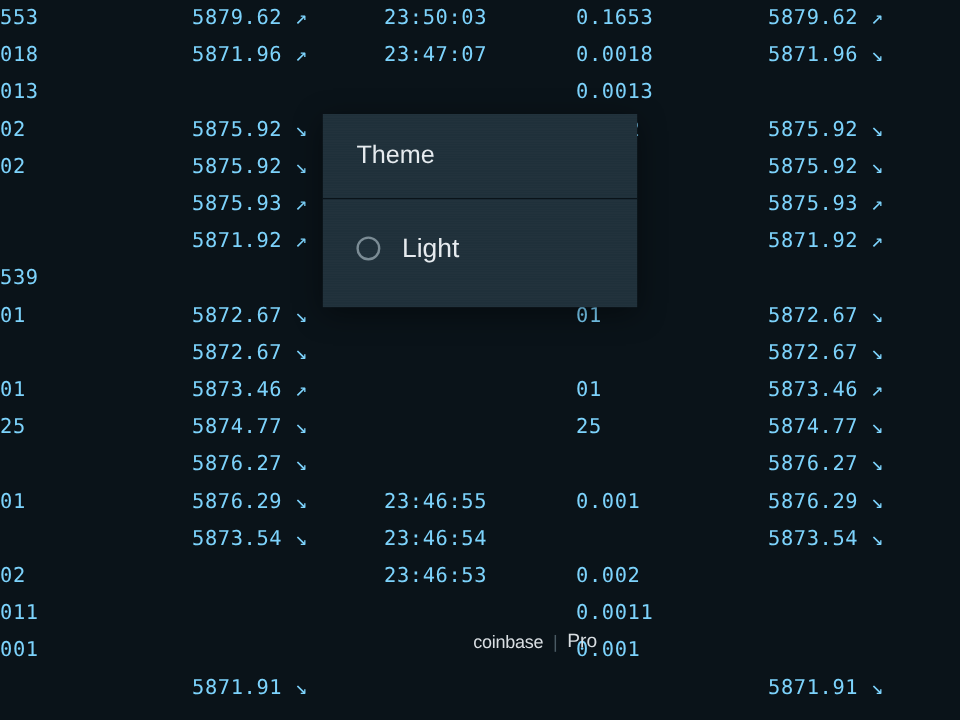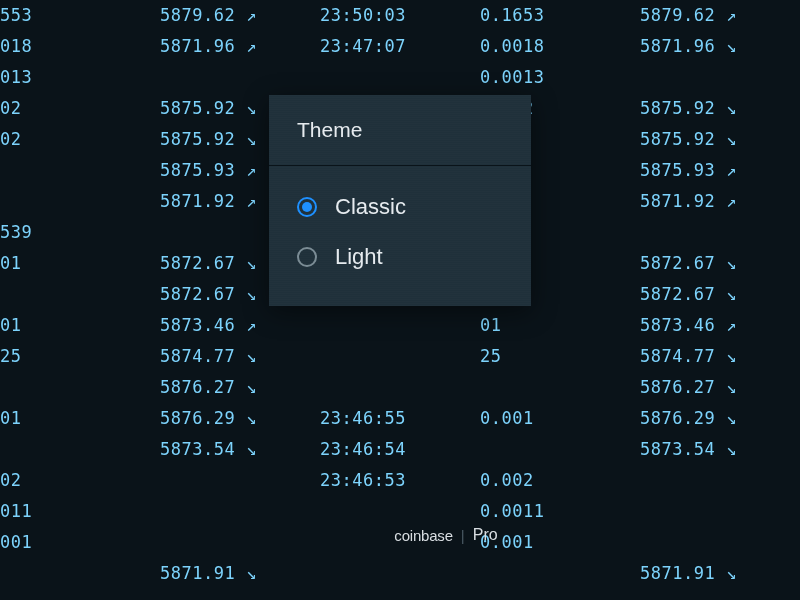--- a/index.html
+++ b/index.html
@@ -106,24 +106,20 @@
 </head>
 <body>
 
 <div class="bg-ticker" id="ticker"><div class="row"><span class="cell">553</span><span class="cell">5879.62 ↗</span><span class="cell">23:50:03</span><span class="cell">0.1653</span><span class="cell">5879.62 ↗</span></div><div class="row"><span class="cell">018</span><span class="cell">5871.96 ↗</span><span class="cell">23:47:07</span><span class="cell">0.0018</span><span class="cell">5871.96 ↘</span></div><div class="row"><span class="cell">013</span><span class="cell"></span><span class="cell"></span><span class="cell">0.0013</span><span class="cell"></span></div><div class="row"><span class="cell">02</span><span class="cell">5875.92 ↘</span><span class="cell"></span><span class="cell">0.002</span><span class="cell">5875.92 ↘</span></div><div class="row"><span class="cell">02</span><span class="cell">5875.92 ↘</span><span class="cell"></span><span class="cell"></span><span class="cell">5875.92 ↘</span></div><div class="row"><span class="cell"></span><span class="cell">5875.93 ↗</span><span class="cell"></span><span class="cell"></span><span class="cell">5875.93 ↗</span></div><div class="row"><span class="cell"></span><span class="cell">5871.92 ↗</span><span class="cell"></span><span class="cell"></span><span class="cell">5871.92 ↗</span></div><div class="row"><span class="cell">539</span><span class="cell"></span><span class="cell"></span><span class="cell">539</span><span class="cell"></span></div><div class="row"><span class="cell">01</span><span class="cell">5872.67 ↘</span><span class="cell"></span><span class="cell">01</span><span class="cell">5872.67 ↘</span></div><div class="row"><span class="cell"></span><span class="cell">5872.67 ↘</span><span class="cell"></span><span class="cell"></span><span class="cell">5872.67 ↘</span></div><div class="row"><span class="cell">01</span><span class="cell">5873.46 ↗</span><span class="cell"></span><span class="cell">01</span><span class="cell">5873.46 ↗</span></div><div class="row"><span class="cell">25</span><span class="cell">5874.77 ↘</span><span class="cell"></span><span class="cell">25</span><span class="cell">5874.77 ↘</span></div><div class="row"><span class="cell"></span><span class="cell">5876.27 ↘</span><span class="cell"></span><span class="cell"></span><span class="cell">5876.27 ↘</span></div><div class="row"><span class="cell">01</span><span class="cell">5876.29 ↘</span><span class="cell">23:46:55</span><span class="cell">0.001</span><span class="cell">5876.29 ↘</span></div><div class="row"><span class="cell"></span><span class="cell">5873.54 ↘</span><span class="cell">23:46:54</span><span class="cell"></span><span class="cell">5873.54 ↘</span></div><div class="row"><span class="cell">02</span><span class="cell"></span><span class="cell">23:46:53</span><span class="cell">0.002</span><span class="cell"></span></div><div class="row"><span class="cell">011</span><span class="cell"></span><span class="cell"></span><span class="cell">0.0011</span><span class="cell"></span></div><div class="row"><span class="cell">001</span><span class="cell"></span><span class="cell"></span><span class="cell">0.001</span><span class="cell"></span></div><div class="row"><span class="cell"></span><span class="cell">5871.91 ↘</span><span class="cell"></span><span class="cell"></span><span class="cell">5871.91 ↘</span></div></div>
 
 <div class="dialog-backdrop">
   <div class="dialog">
     <div class="dialog-header">Theme</div>
     <div class="dialog-body" id="options">
         <div class="radio-option">
-          <div class="radio-indicator selected"></div>
-          <div class="radio-label">Classic</div>
-        </div>
-        <div class="radio-option">
           <div class="radio-indicator"></div>
           <div class="radio-label">Light</div>
         </div>
       </div>
   </div>
 </div>
 
 <div class="brand">
   <span class="brand-main">coinbase</span>
   <span class="brand-sep">|</span>

